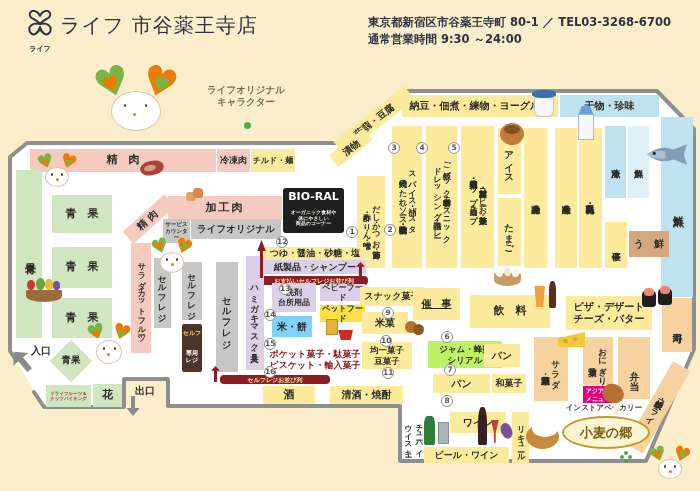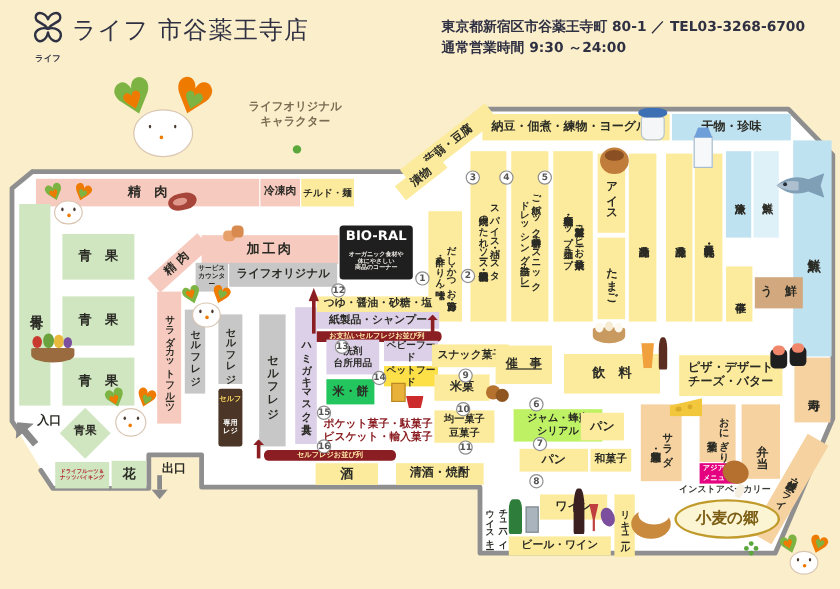--- a/index.html
+++ b/index.html
@@ -102,21 +102,21 @@
       <div class="area" style="left: 182px; top: 324px; width: 20px; height: 48px; background: rgb(74, 53, 38); border-radius: 2px;"></div>
       <div class="area" style="left: 182px; top: 326px; width: 20px; height: 14px; color: rgb(255, 217, 94); font-size: 6px; font-weight: 700;">セルフ</div>
       <div class="area" style="left: 182px; top: 344px; width: 20px; height: 24px; color: rgb(255, 255, 255); font-size: 6px; font-weight: 700;">専用
 レジ</div>
       <div class="area" style="left: 216px; top: 262px; width: 22px; height: 110px; background: rgb(199, 199, 199); font-size: 9.5px;"><span class="vt">セルフレジ</span></div>
       <div class="area" style="left: 220px; top: 375px; width: 110px; height: 9px; background: rgb(139, 30, 34); color: rgb(255, 233, 168); font-size: 6px; font-weight: 700; border-radius: 4px;">セルフレジお並び列</div>
       <div class="area" style="left: 272px; top: 283px; width: 44px; height: 29px; background: rgb(220, 208, 233); font-size: 8px;">洗剤
 台所用品</div>
       <div class="area" style="left: 320px; top: 284px; width: 45px; height: 17px; background: rgb(220, 208, 233); font-size: 8px;">ベビーフード</div>
       <div class="area" style="left: 320px; top: 305px; width: 45px; height: 17px; background: #fde047; font-size: 8px;">ペットフード</div>
-      <div class="area" style="left: 272px; top: 316px; width: 40px; height: 21px; background: #22c55e; font-size: 10px;">米・餅</div>
+      <div class="area" style="left: 272px; top: 316px; width: 40px; height: 21px; background: #7dd3fc; font-size: 10px;">米・餅</div>
       <div class="area" style="left: 266px; top: 346px; width: 98px; height: 28px; color: rgb(139, 30, 34); font-size: 9px; font-weight: 700;">ポケット菓子・駄菓子
 ビスケット・輸入菓子</div>
       <div class="area" style="left: 263px; top: 386px; width: 52px; height: 18px; background: rgb(252, 235, 156); font-size: 11px;">酒</div>
       <div class="area" style="left: 330px; top: 386px; width: 73px; height: 18px; background: rgb(252, 235, 156); font-size: 10px;">清酒・焼酎</div>
       <div class="area" style="left: 360px; top: 287px; width: 64px; height: 19px; background: rgb(252, 235, 156); font-size: 9px;">スナック菓子</div>
       <div class="area" style="left: 362px; top: 312px; width: 46px; height: 22px; background: rgb(252, 235, 156); font-size: 10px;">米菓</div>
       <div class="area" style="left: 362px; top: 342px; width: 50px; height: 27px; background: rgb(252, 235, 156); font-size: 8.5px;">均一菓子
 豆菓子</div>
       <div class="area" style="left: 413px; top: 288px; width: 47px; height: 32px; background: rgb(252, 235, 156); font-size: 10px; text-decoration: underline;">催　事</div>
       <div class="area" style="left: 428px; top: 341px; width: 74px; height: 27px; background: #bef264; font-size: 8.5px;">ジャム・蜂蜜
@@ -270,21 +270,21 @@
       <div class="circ" style="left: 416px; top: 142px;">4</div>
       <div class="circ" style="left: 448px; top: 142px;">5</div>
       <div class="circ" style="left: 441px; top: 331px;">6</div>
       <div class="circ" style="left: 444px; top: 364px;">7</div>
       <div class="circ" style="left: 441px; top: 395px;">8</div>
       <div class="circ" style="left: 382px; top: 307px;">9</div>
       <div class="circ" style="left: 380px; top: 335px;">10</div>
       <div class="circ" style="left: 382px; top: 367px;">11</div>
       <div class="circ" style="left: 276px; top: 236px;">12</div>
       <div class="circ" style="left: 264px; top: 283px; margin-left: 15px;">13</div>
-      <div class="circ" style="left: 264px; top: 309px; margin-left: 46px;">14</div>
+      <div class="circ" style="left: 264px; top: 309px;">14</div>
       <div class="circ" style="left: 264px; top: 338px;">15</div>
       <div class="circ" style="left: 264px; top: 366px;">16</div>
     </div>
   <div id="mascots">
       <div class="mascot" style="left: 96px; top: 62px; width: 80px; height: 86px;">
         <span style="left:-2%;top:0;color:#7cb342;font-size:40px;transform:rotate(-18deg)">♥</span>
         <span style="left:8%;top:14%;color:#ef7a00;font-size:20px;transform:rotate(-18deg)">♥</span>
         <span style="right:-2%;top:0;color:#ef7a00;font-size:40px;transform:rotate(18deg)">♥</span>
         <span style="right:8%;top:14%;color:#7cb342;font-size:20px;transform:rotate(18deg)">♥</span>
         <span class="head" style="left:15.2px;top:29.240000000000002px;width:49.6px;height:39.56px"></span>

